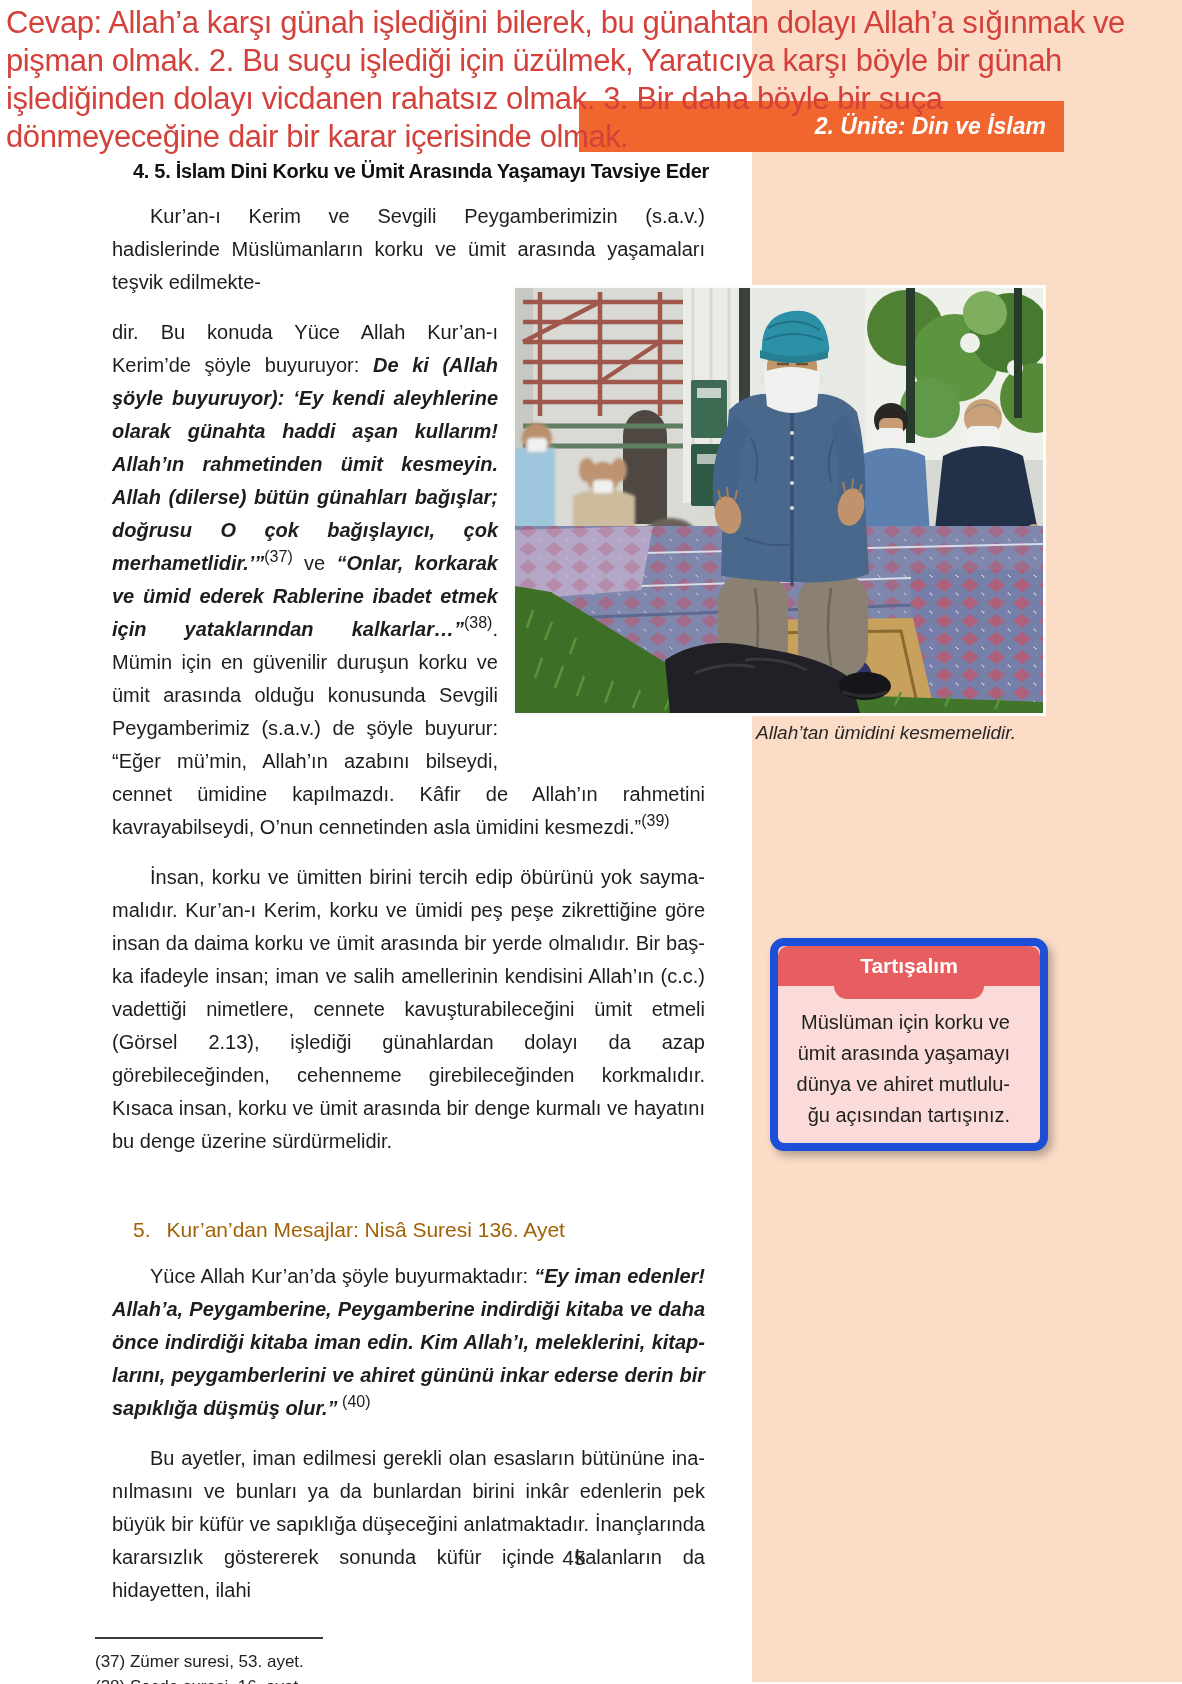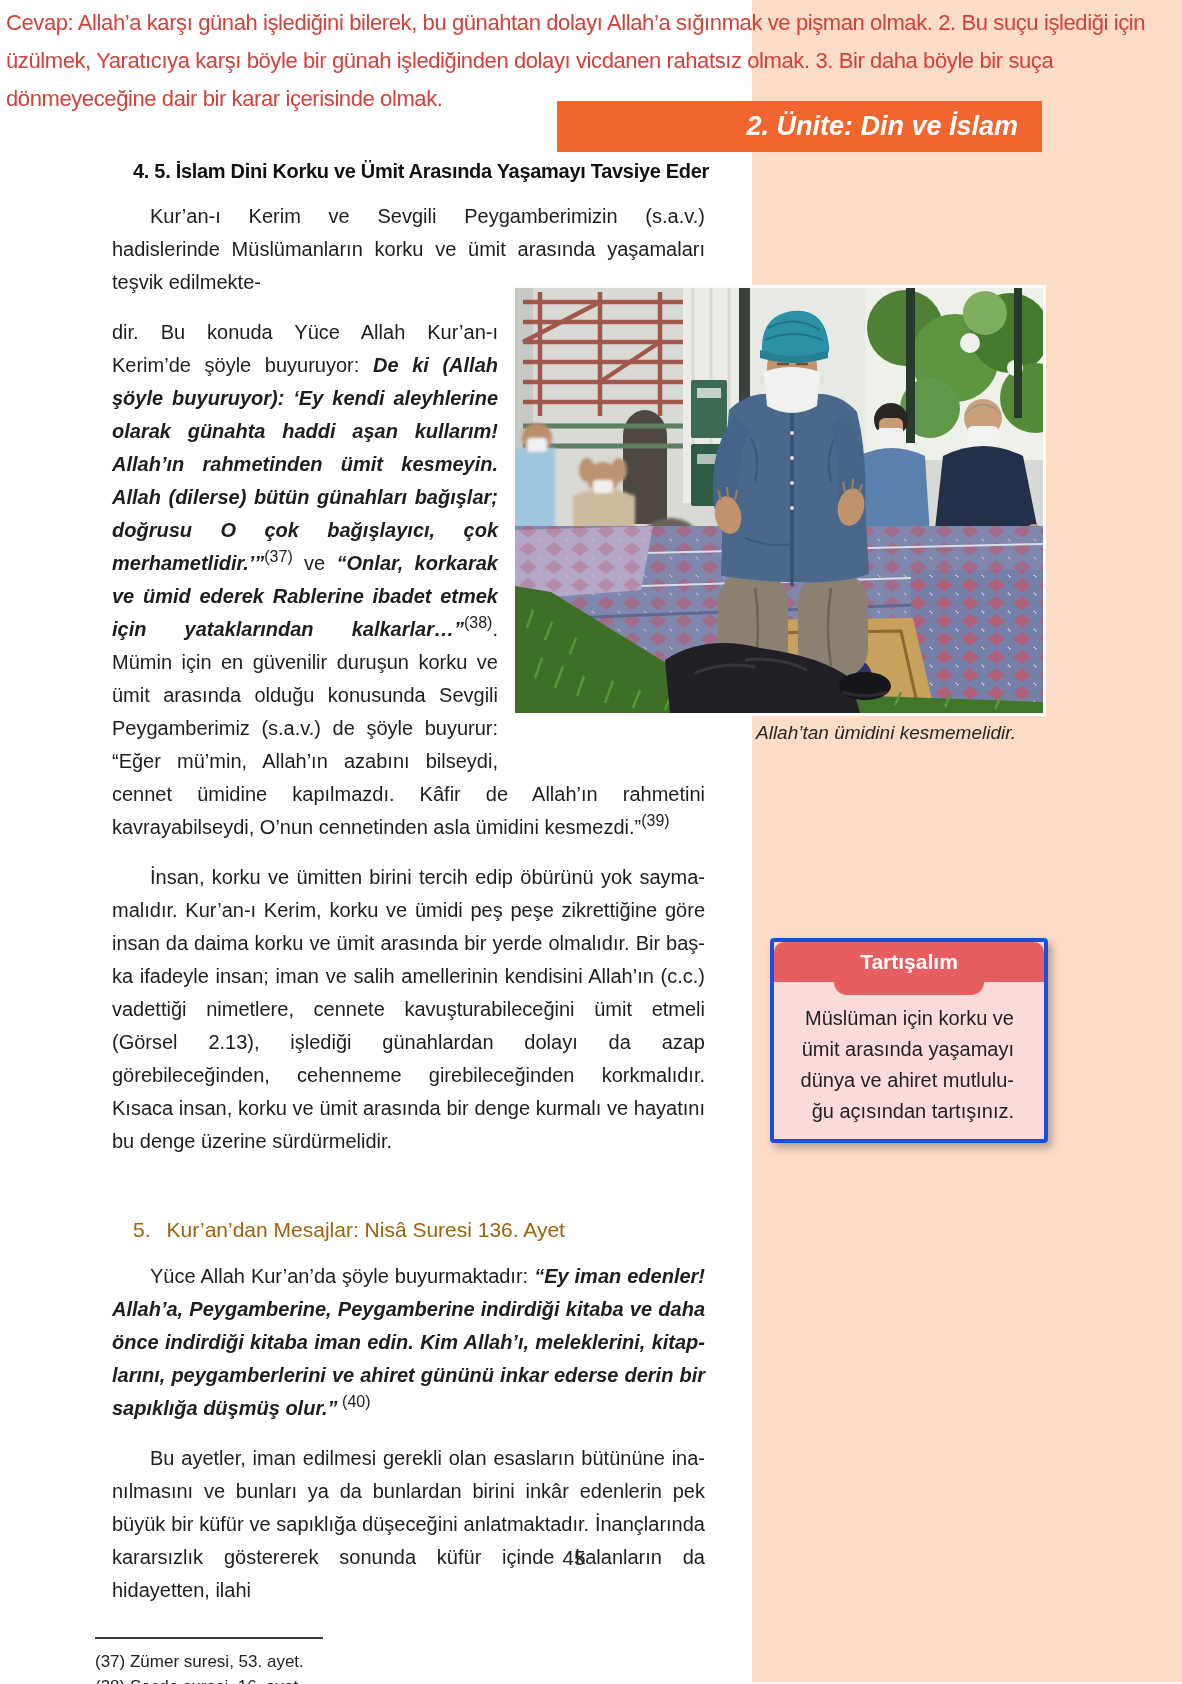--- a/index.html
+++ b/index.html
@@ -6,27 +6,27 @@
   body{
     width:1182px;height:1684px;position:relative;background:#ffffff;
     font-family:"Liberation Sans","DejaVu Sans",sans-serif;
     color:#1d1d1d;overflow:hidden;
   }
   
   .sidebar{position:absolute;left:752px;top:0;width:430px;height:1682px;background:#fbdcc7;z-index:1;}
   
   .answer{
     position:absolute;left:6px;top:4px;width:1158px;z-index:5;
-    font-size:22px;line-height:38px;letter-spacing:-0.4px;color:#d4403a;
+    font-size:31px;line-height:38px;letter-spacing:-0.4px;color:#d4403a;
   }
   
   .unit-badge{
-    position:absolute;left:557px;top:101px;width:485px;height:51px;background:#f1662e;z-index:4;
-    color:#ffffff;font-weight:700;font-style:italic;font-size:27px;line-height:51px;
-    text-align:right;padding-right:24px;box-sizing:border-box;
+    position:absolute;left:579px;top:101px;width:485px;height:51px;background:#f1662e;z-index:4;
+    color:#ffffff;font-weight:700;font-style:italic;font-size:23px;line-height:51px;
+    text-align:right;padding-right:18px;box-sizing:border-box;
   }
   
   .main-col{position:absolute;left:95px;top:160px;width:627px;z-index:3;}
   .h1{
     font-weight:700;font-size:20px;letter-spacing:-0.3px;white-space:nowrap;
     margin:0 0 16px 38px;color:#111;
   }
   .para{
     font-size:20px;line-height:33px;text-align:justify;margin:17px;color:#1d1d1d;
   }
@@ -51,21 +51,21 @@
   }
   .photo svg{display:block;}
   
   .caption{
     position:absolute;left:756px;top:688px;width:288px;z-index:3;
     font-style:italic;font-size:19px;line-height:30px;color:#262626;
   }
   
   .disc{
     position:absolute;left:770px;top:938px;width:278px;min-height:186px;z-index:3;
-    background:#fbdada;border:4px solid #1d4ed8;border-radius:4px;
+    background:#fbdada;border:8px solid #1d4ed8;border-radius:14px;
     box-shadow:4px 5px 8px rgba(0,0,0,0.28);box-sizing:border-box;overflow:visible;
   }
   .disc-header{
     height:40px;background:#e65e60;border-radius:10px 10px 0 0;
     color:#fff;font-weight:700;font-size:21px;line-height:40px;text-align:center;
   }
   .disc-notch{
     width:150px;height:13px;margin:0 auto;background:#e65e60;
     border-radius:0 0 18px 18px;
   }

